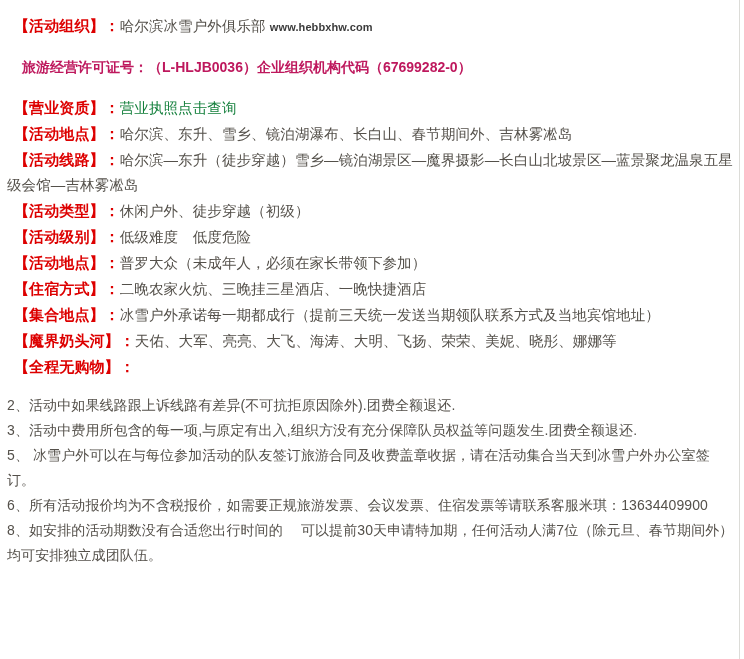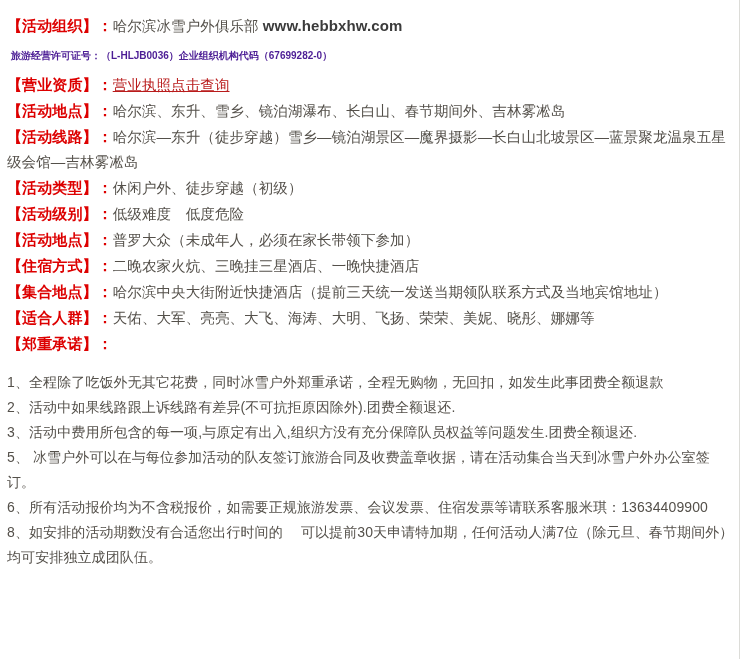--- a/index.html
+++ b/index.html
@@ -23,36 +23,36 @@
     font-size: 14.5px;
     line-height: 25px;
     color: #54504a;
     letter-spacing: 0.1px;
     white-space: normal;
   }
   .lbl {
     color: #dd0000;
     font-weight: bold;
     font-size: 15px;
+    margin-left: 7px;
   }
   .license-line {
-    margin: 4px;
-    color: #4c1d95;
+    margin: 15px;
+    color: #be185d;
     font-weight: bold;
-    font-size: 10px;
+    font-size: 14px;
     line-height: 25px;
   }
   .site {
     font-weight: bold;
     color: #3b3b3b;
-    font-size: 15px;
+    font-size: 11px;
   }
   .license-link {
-    color: #b91c1c;
-    text-decoration: underline;
+    color: #15803d;
     cursor: pointer;
   }
   .promise-list { margin-top: 13px; }
   .promise-item {
     margin: 0;
     font-size: 14px;
     line-height: 25px;
     color: #54504a;
     letter-spacing: 0.1px;
   }
@@ -74,28 +74,27 @@
     <p class="info-line"><span class="lbl">【活动线路】：</span><span>哈尔滨—东升（徒步穿越）雪乡—镜泊湖景区—魔界摄影—长白山北坡景区—蓝景聚龙温泉五星级会馆—吉林雾凇岛</span></p>
 
     <p class="info-line"><span class="lbl">【活动类型】：</span><span>休闲户外、徒步穿越（初级）</span></p>
 
     <p class="info-line"><span class="lbl">【活动级别】：</span><span>低级难度　低度危险</span></p>
 
     <p class="info-line"><span class="lbl">【活动地点】：</span><span>普罗大众（未成年人，必须在家长带领下参加）</span></p>
 
     <p class="info-line"><span class="lbl">【住宿方式】：</span><span>二晚农家火炕、三晚挂三星酒店、一晚快捷酒店</span></p>
 
-    <p class="info-line"><span class="lbl">【集合地点】：</span><span>哈尔滨中央大街附近快捷酒店（提前三天统一发送当期领队联系方式及当地宾馆地址）</span></p>
+    <p class="info-line"><span class="lbl">【集合地点】：</span><span>冰雪户外承诺每一期都成行（提前三天统一发送当期领队联系方式及当地宾馆地址）</span></p>
 
-    <p class="info-line"><span class="lbl">【适合人群】：</span><span>天佑、大军、亮亮、大飞、海涛、大明、飞扬、荣荣、美妮、晓彤、娜娜等</span></p>
+    <p class="info-line"><span class="lbl">【魔界奶头河】：</span><span>天佑、大军、亮亮、大飞、海涛、大明、飞扬、荣荣、美妮、晓彤、娜娜等</span></p>
 
-    <p class="info-line"><span class="lbl">【郑重承诺】：</span><span></span></p>
+    <p class="info-line"><span class="lbl">【全程无购物】：</span><span></span></p>
 
     <div class="promise-list">
-      <p class="promise-item">1、全程除了吃饭外无其它花费，同时冰雪户外郑重承诺，全程无购物，无回扣，如发生此事团费全额退款</p>
       <p class="promise-item">2、活动中如果线路跟上诉线路有差异(不可抗拒原因除外).团费全额退还.</p>
       <p class="promise-item">3、活动中费用所包含的每一项,与原定有出入,组织方没有充分保障队员权益等问题发生.团费全额退还.</p>
       <p class="promise-item">5、 冰雪户外可以在与每位参加活动的队友签订旅游合同及收费盖章收据，请在活动集合当天到冰雪户外办公室签订。</p>
       <p class="promise-item">6、所有活动报价均为不含税报价，如需要正规旅游发票、会议发票、住宿发票等请联系客服米琪：13634409900</p>
       <p class="promise-item">8、如安排的活动期数没有合适您出行时间的　 可以提前30天申请特加期，任何活动人满7位（除元旦、春节期间外）均可安排独立成团队伍。</p>
     </div>
 
   </div>
   <div class="right-border"></div>
 </div>

